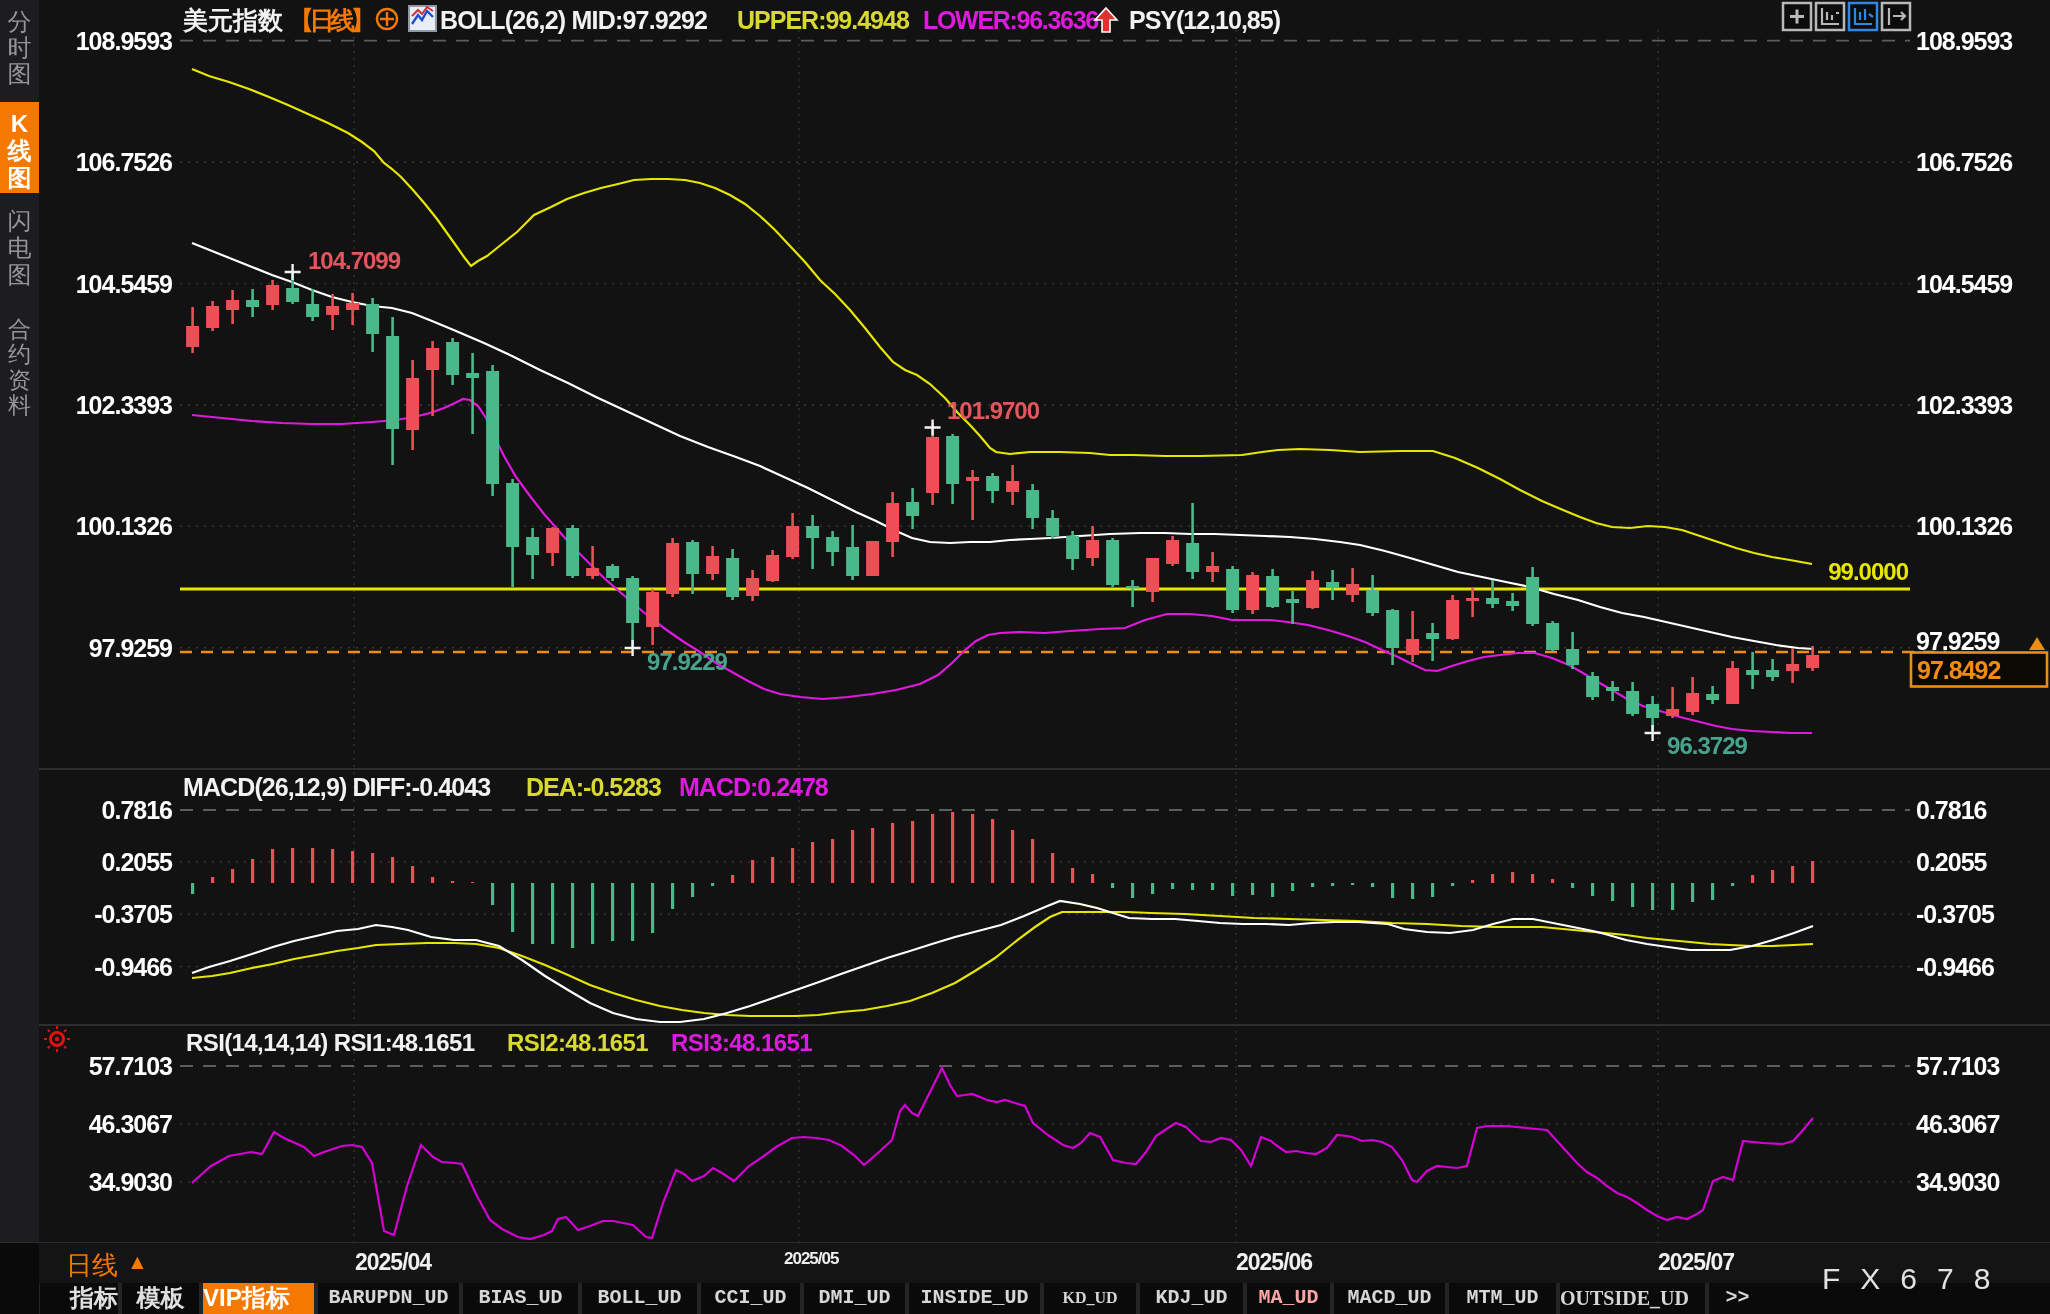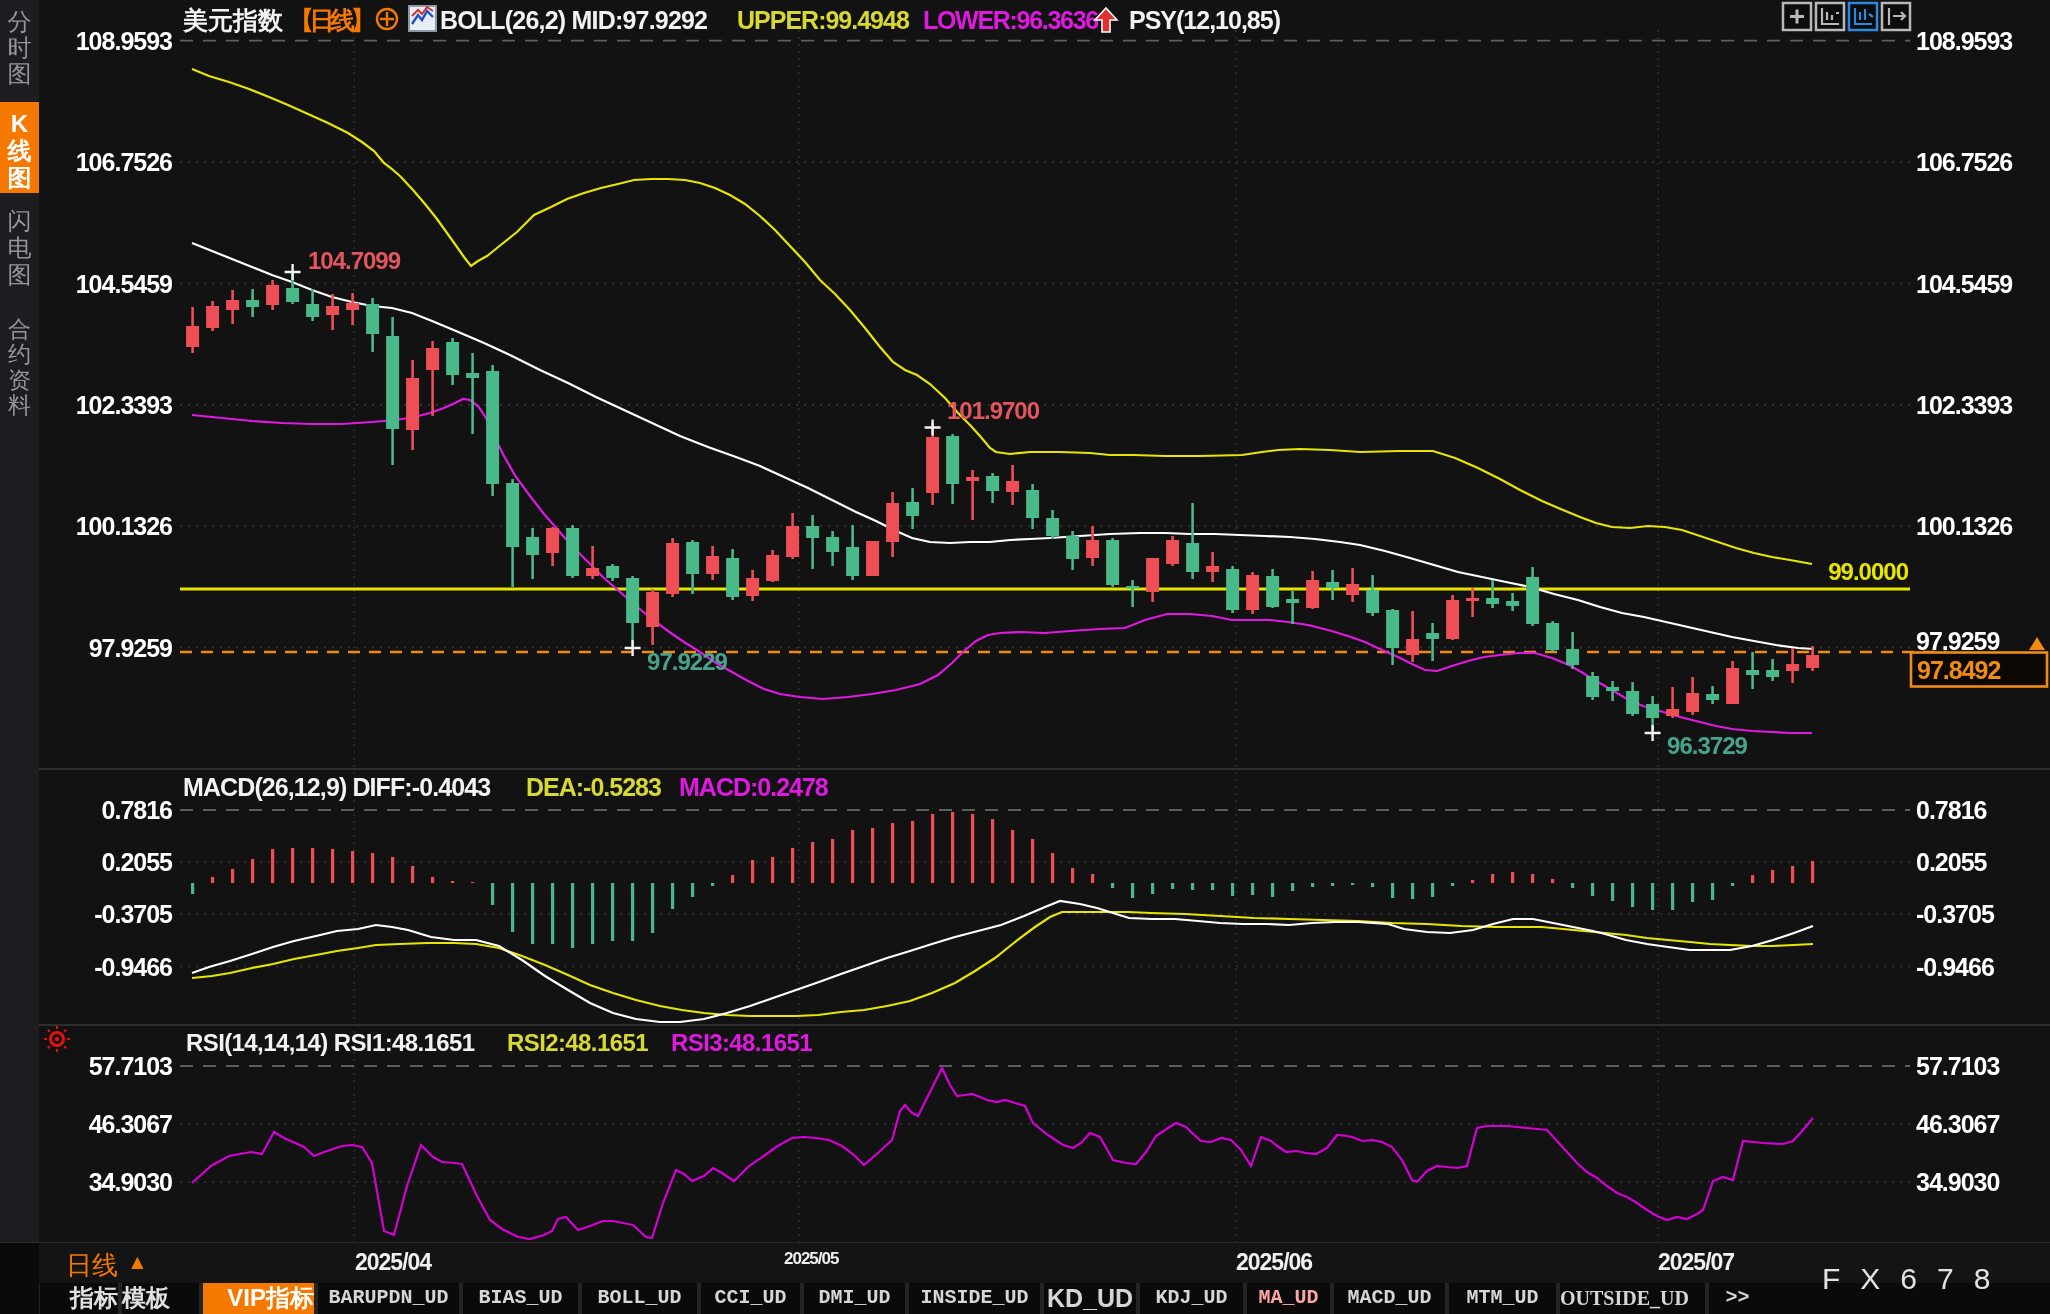--- a/index.html
+++ b/index.html
@@ -138,28 +138,28 @@
     <span style="position:absolute;left:127px;top:7px;color:#f57900;font-size:21px">▲</span>
     <span style="position:absolute;left:355px;top:6px;color:#f0f0f0;font-size:23px;font-weight:700;letter-spacing:-1px">2025/04</span>
     <span style="position:absolute;left:784px;top:6px;color:#f0f0f0;font-size:17px;font-weight:700;letter-spacing:-1px">2025/05</span>
     <span style="position:absolute;left:1236px;top:6px;color:#f0f0f0;font-size:23px;font-weight:700;letter-spacing:-1px">2025/06</span>
     <span style="position:absolute;left:1658px;top:6px;color:#f0f0f0;font-size:23px;font-weight:700;letter-spacing:-1px">2025/07</span>
   </div>
 <div style="position:absolute;left:0;top:1283px;width:2050px;height:31px;background:#242424">
     <div style="position:absolute;left:0;top:0;width:39px;height:31px;background:#0a0a0a"></div>
     <div style="position:absolute;left:1766px;top:0;width:284px;height:31px;background:#0a0a0a"></div>
     <div style="position:absolute;left:40px;top:0;width:78px;height:31px;background:#0a0a0a;color:#e0e0e0;text-align:right;font-size:24px;font-weight:700;line-height:30px;font-family:'Liberation Sans',sans-serif">指标</div>
-    <div style="position:absolute;left:122px;top:0;width:77px;height:31px;background:#0a0a0a;color:#e0e0e0;text-align:left;font-size:24px;font-weight:700;line-height:30px;font-family:'Liberation Sans',sans-serif">模板</div>
-    <div style="position:absolute;left:203px;top:0;width:111px;height:31px;background:#f57900;color:#fff;text-align:right;font-size:24px;font-weight:700;line-height:30px;font-family:'Liberation Sans',sans-serif">VIP指标</div>
+    <div style="position:absolute;left:122px;top:0;width:77px;height:31px;background:#0a0a0a;color:#e0e0e0;text-align:center;font-size:24px;font-weight:700;line-height:30px;font-family:'Liberation Sans',sans-serif">模板</div>
+    <div style="position:absolute;left:203px;top:0;width:111px;height:31px;background:#f57900;color:#fff;text-align:left;font-size:24px;font-weight:700;line-height:30px;font-family:'Liberation Sans',sans-serif">VIP指标</div>
     <div style="position:absolute;left:318px;top:0;width:141px;height:31px;background:#0a0a0a;color:#d6d6d6;text-align:center;font-size:20px;font-weight:700;line-height:30px;font-family:'Liberation Mono',monospace">BARUPDN_UD</div>
     <div style="position:absolute;left:463px;top:0;width:115px;height:31px;background:#0a0a0a;color:#d6d6d6;text-align:center;font-size:20px;font-weight:700;line-height:30px;font-family:'Liberation Mono',monospace">BIAS_UD</div>
     <div style="position:absolute;left:582px;top:0;width:115px;height:31px;background:#0a0a0a;color:#d6d6d6;text-align:center;font-size:20px;font-weight:700;line-height:30px;font-family:'Liberation Mono',monospace">BOLL_UD</div>
     <div style="position:absolute;left:701px;top:0;width:99px;height:31px;background:#0a0a0a;color:#d6d6d6;text-align:center;font-size:20px;font-weight:700;line-height:30px;font-family:'Liberation Mono',monospace">CCI_UD</div>
     <div style="position:absolute;left:804px;top:0;width:101px;height:31px;background:#0a0a0a;color:#d6d6d6;text-align:center;font-size:20px;font-weight:700;line-height:30px;font-family:'Liberation Mono',monospace">DMI_UD</div>
     <div style="position:absolute;left:909px;top:0;width:131px;height:31px;background:#0a0a0a;color:#d6d6d6;text-align:center;font-size:20px;font-weight:700;line-height:30px;font-family:'Liberation Mono',monospace">INSIDE_UD</div>
-    <div style="position:absolute;left:1044px;top:0;width:92px;height:31px;background:#0a0a0a;color:#d6d6d6;text-align:center;font-size:25px;font-weight:700;line-height:30px;font-family:Liberation Sans, sans-serif">KD_UD</div>
+    <div style="position:absolute;left:1044px;top:0;width:92px;height:31px;background:#0a0a0a;color:#d6d6d6;text-align:center;font-size:16px;font-weight:700;line-height:30px;font-family:Liberation Serif, serif">KD_UD</div>
     <div style="position:absolute;left:1140px;top:0;width:103px;height:31px;background:#0a0a0a;color:#d6d6d6;text-align:center;font-size:20px;font-weight:700;line-height:30px;font-family:'Liberation Mono',monospace">KDJ_UD</div>
     <div style="position:absolute;left:1247px;top:0;width:83px;height:31px;background:#0a0a0a;color:#fca5a5;text-align:center;font-size:20px;font-weight:700;line-height:30px;font-family:'Liberation Mono',monospace">MA_UD</div>
     <div style="position:absolute;left:1334px;top:0;width:111px;height:31px;background:#0a0a0a;color:#d6d6d6;text-align:center;font-size:20px;font-weight:700;line-height:30px;font-family:'Liberation Mono',monospace">MACD_UD</div>
     <div style="position:absolute;left:1449px;top:0;width:107px;height:31px;background:#0a0a0a;color:#d6d6d6;text-align:center;font-size:20px;font-weight:700;line-height:30px;font-family:'Liberation Mono',monospace">MTM_UD</div>
     <div style="position:absolute;left:1560px;top:0;width:145px;height:31px;background:#0a0a0a;color:#d6d6d6;text-align:left;font-size:20px;font-weight:700;line-height:30px;font-family:Liberation Serif, serif">OUTSIDE_UD</div>
     <div style="position:absolute;left:1709px;top:0;width:57px;height:31px;background:#0a0a0a;color:#d6d6d6;text-align:center;font-size:20px;font-weight:700;line-height:30px;font-family:'Liberation Mono',monospace">&gt;&gt;</div>
   </div>
 <div style="position:absolute;left:1822px;top:1262px;color:#e2e2e2;font-size:30px;font-family:'Liberation Sans',sans-serif;letter-spacing:20px">FX678</div>
 </body></html>

